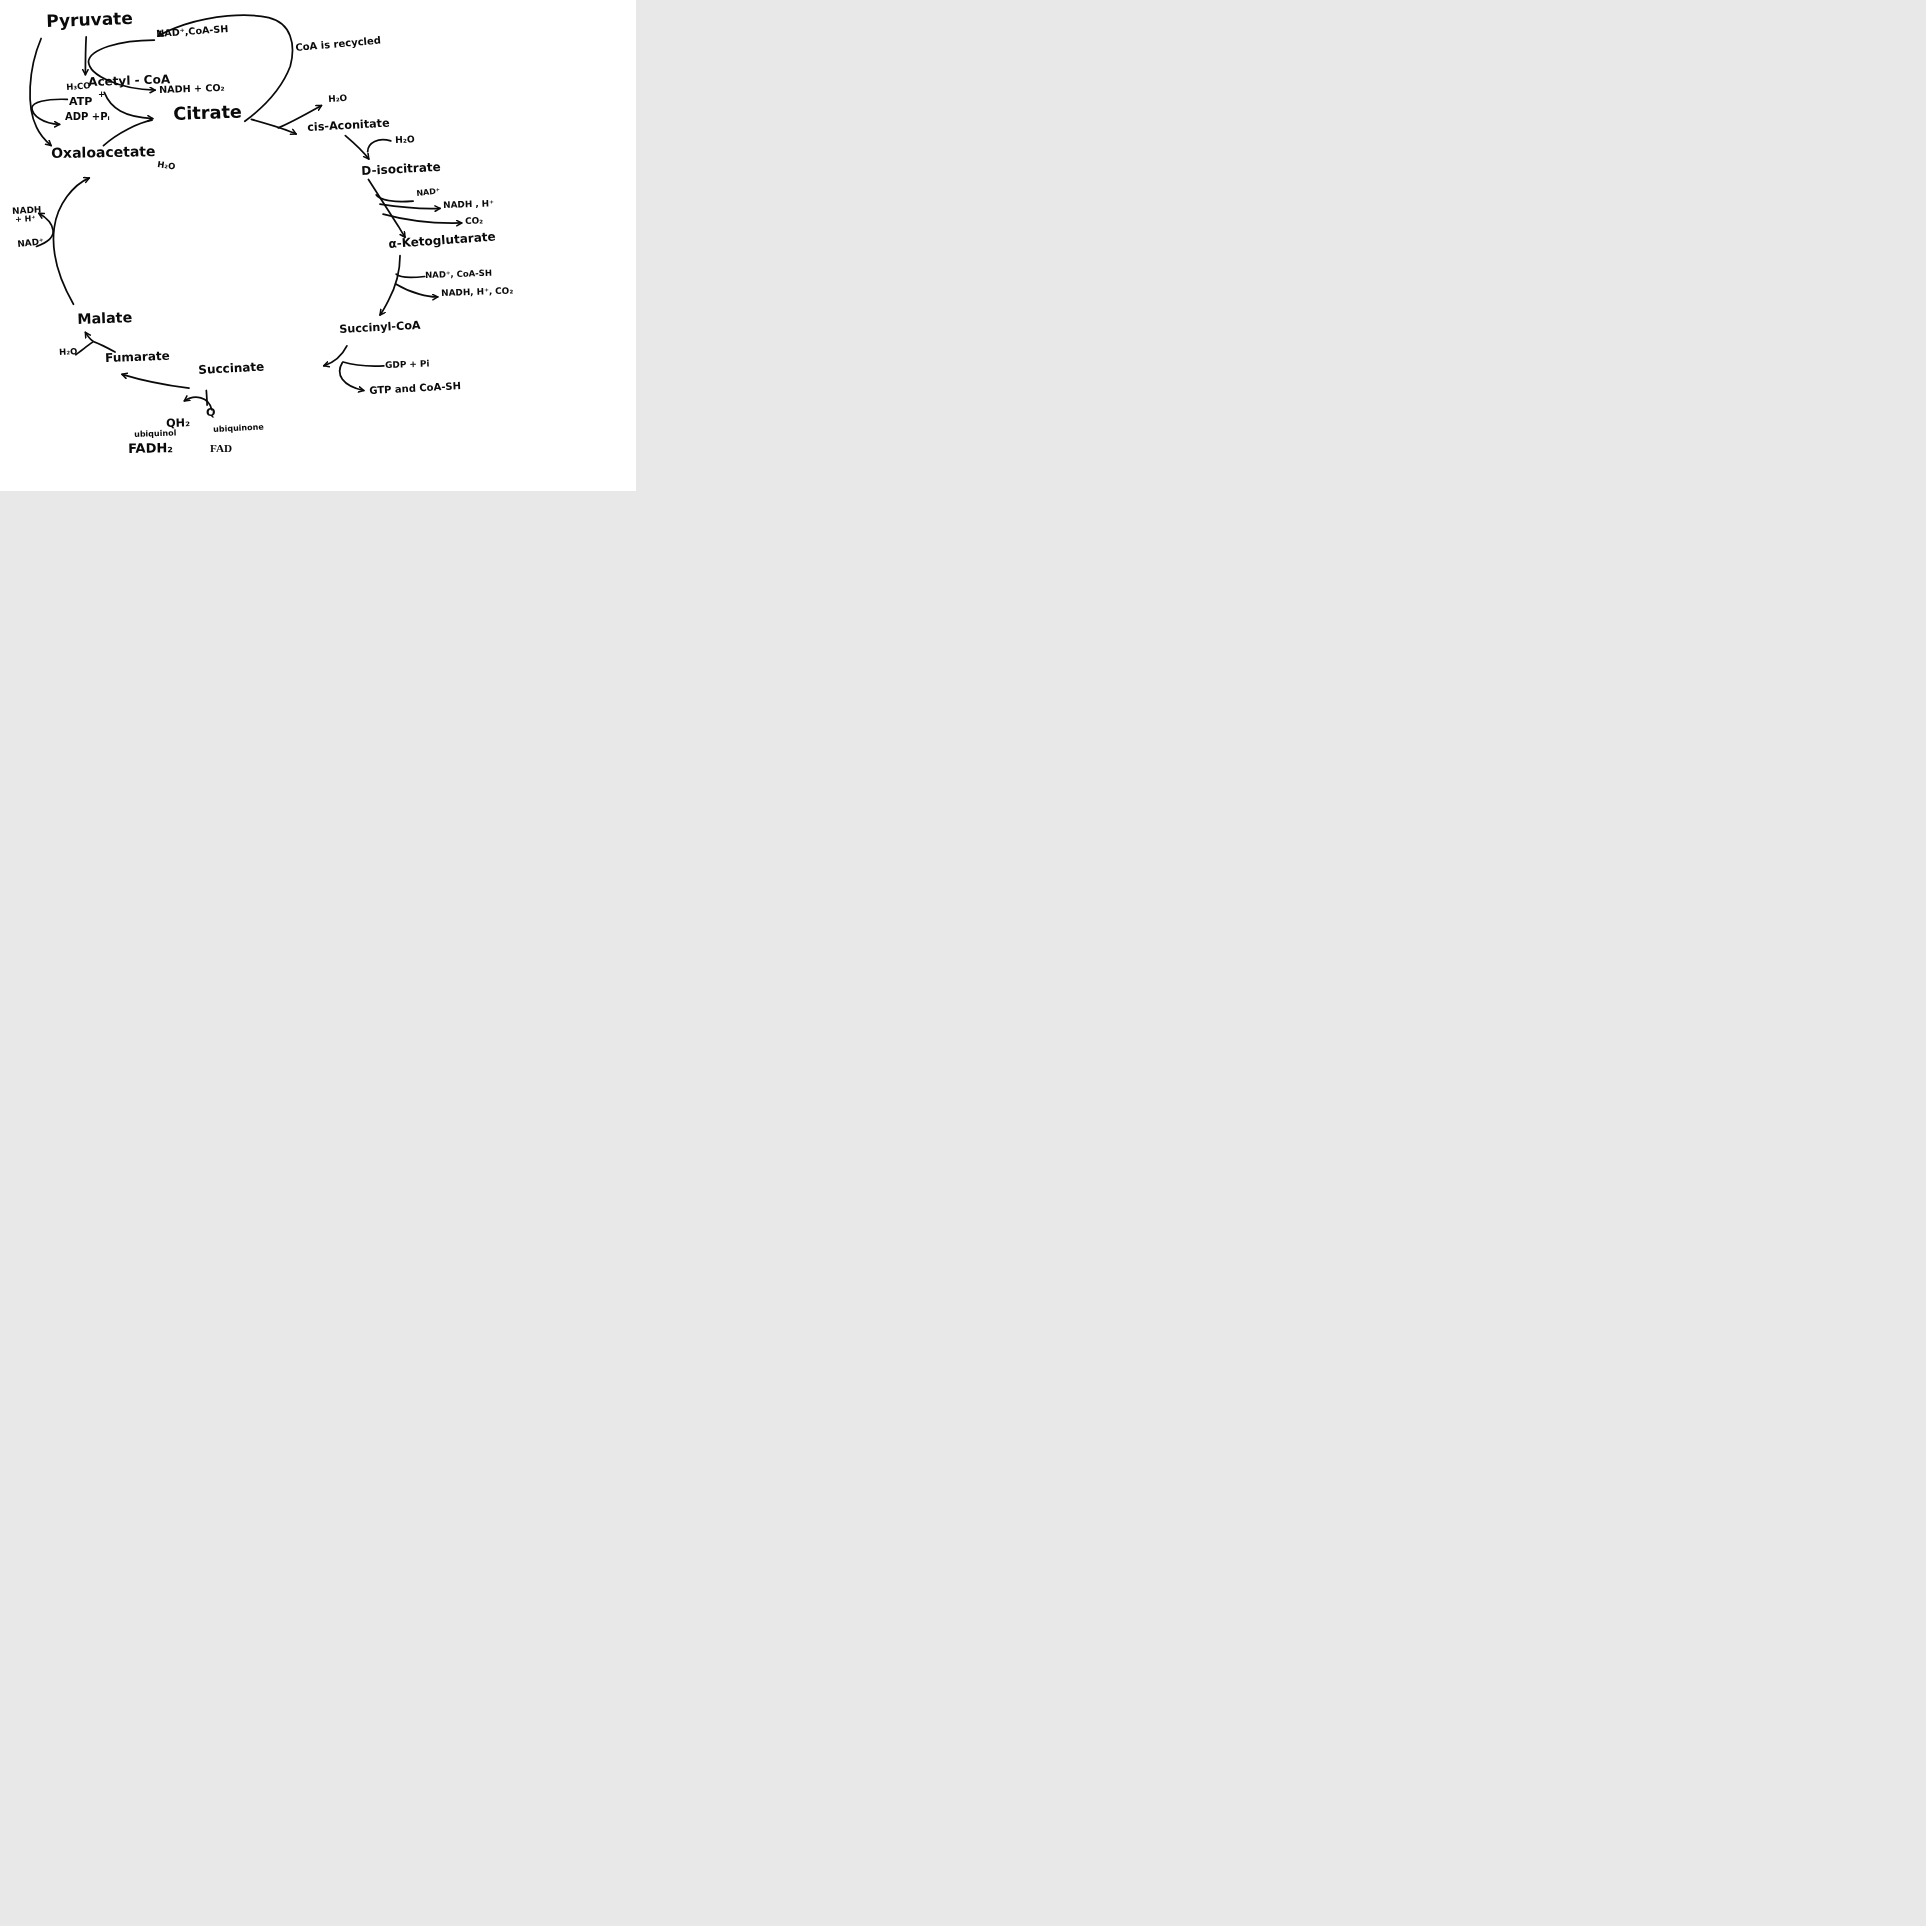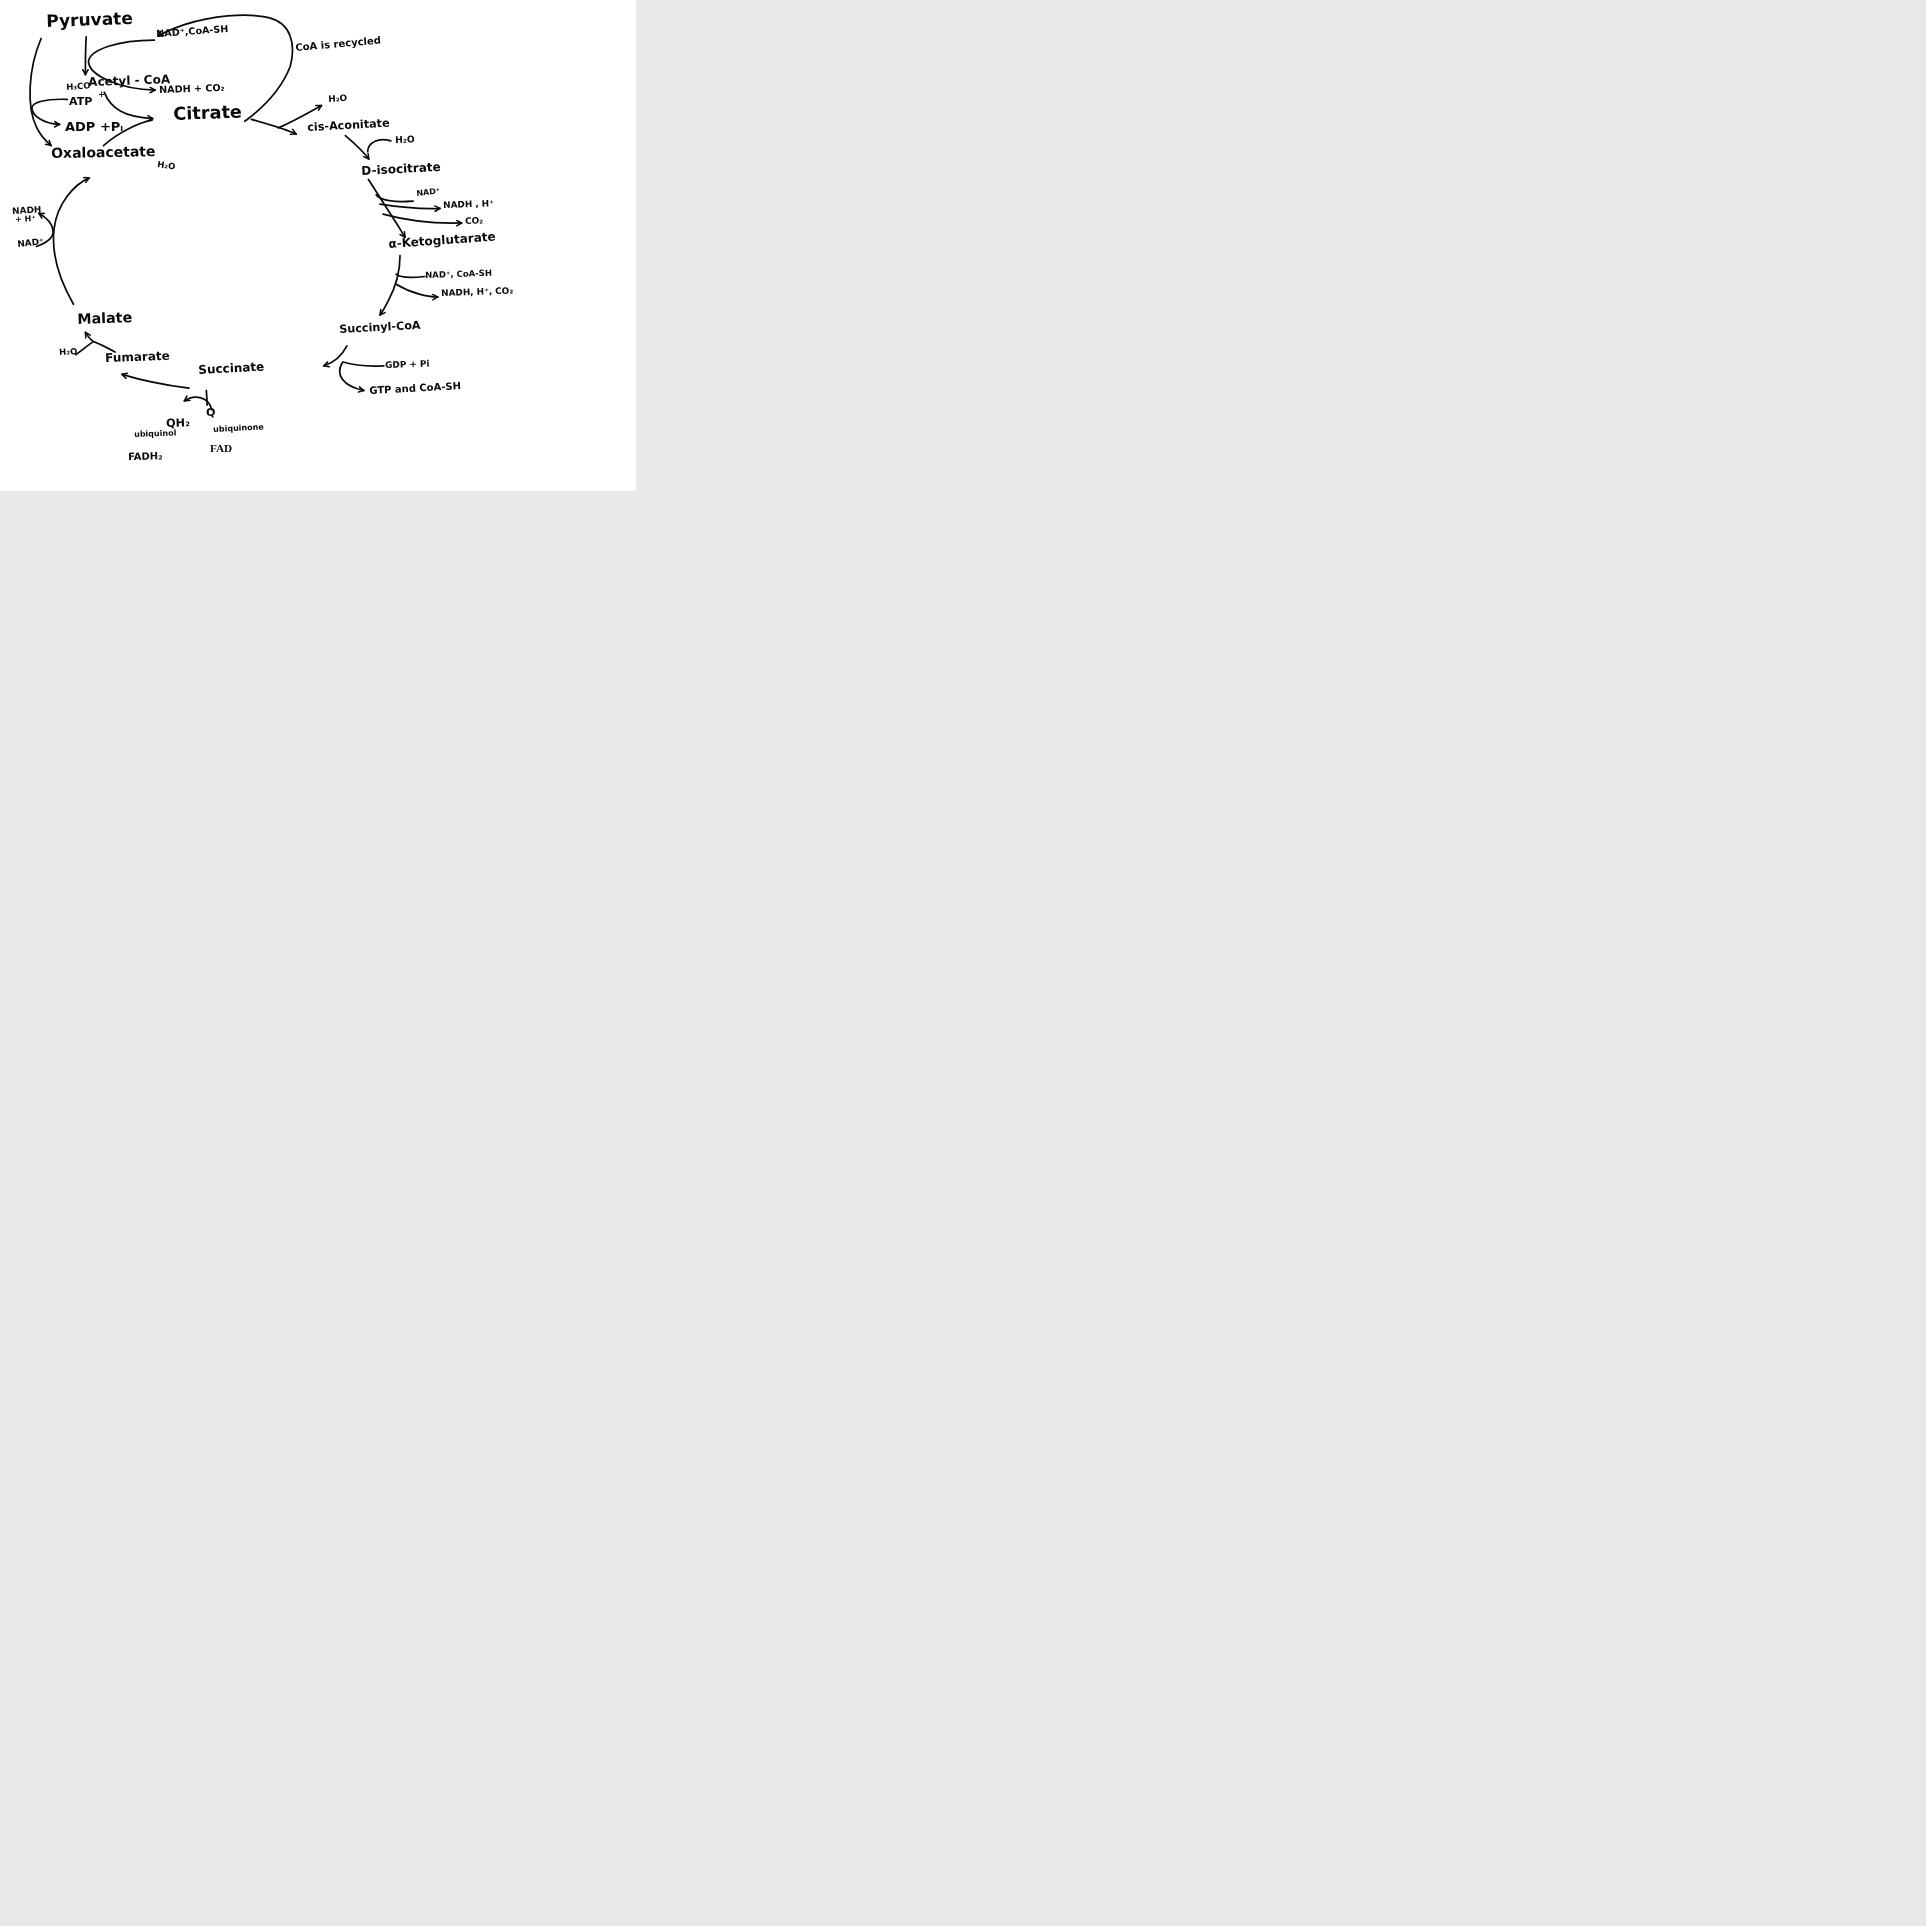--- a/index.html
+++ b/index.html
@@ -75,41 +75,41 @@
   <div class="lbl" style="left:105px;top:352px;font-size:12px;transform:rotate(-2deg);">Fumarate</div>
   <div class="lbl" style="left:77px;top:312px;font-size:14.3px;transform:rotate(-2deg);">Malate</div>
   <div class="lbl" style="left:51px;top:146px;font-size:14px;transform:rotate(-1deg);">Oxaloacetate</div>
 
   <div class="lbl" style="left:156px;top:28.5px;font-size:9.6px;transform:rotate(-4deg);">NAD⁺,CoA-SH</div>
   <div class="lbl" style="left:159px;top:85px;font-size:9.6px;transform:rotate(-2deg);">NADH + CO₂</div>
 
   <div class="lbl" style="left:66px;top:83px;font-size:8.5px;transform:rotate(-4deg);">H₃CO⁻</div>
   <div class="lbl" style="left:98px;top:90px;font-size:8.5px;">+</div>
   <div class="lbl" style="left:69px;top:96px;font-size:11px;">ATP</div>
-  <div class="lbl" style="left:65px;top:120px;font-size:13px;">ADP +Pᵢ</div>
+  <div class="lbl" style="left:65px;top:112px;font-size:10px;">ADP +Pᵢ</div>
 
   <div class="lbl" style="left:158px;top:160px;font-size:8.5px;transform:rotate(8deg);">H₂O</div>
   <div class="lbl" style="left:328px;top:95px;font-size:8.9px;transform:rotate(-4deg);">H₂O</div>
   <div class="lbl" style="left:395px;top:135px;font-size:9.2px;transform:rotate(-2deg);">H₂O</div>
 
   <div class="lbl" style="left:416px;top:190px;font-size:8px;transform:rotate(-6deg);">NAD⁺</div>
   <div class="lbl" style="left:443px;top:201px;font-size:8.9px;transform:rotate(-2deg);">NADH ,  H⁺</div>
   <div class="lbl" style="left:465px;top:217px;font-size:8.9px;transform:rotate(-2deg);">CO₂</div>
 
   <div class="lbl" style="left:425px;top:271px;font-size:8.5px;transform:rotate(-2deg);">NAD⁺, CoA-SH</div>
   <div class="lbl" style="left:441px;top:289px;font-size:8.9px;transform:rotate(-2deg);">NADH, H⁺, CO₂</div>
 
   <div class="lbl" style="left:385px;top:361px;font-size:8.9px;transform:rotate(-2deg);">GDP + Pi</div>
   <div class="lbl" style="left:369px;top:386px;font-size:10px;transform:rotate(-3deg);">GTP and CoA-SH</div>
 
   <div class="lbl" style="left:166px;top:418px;font-size:11.2px;transform:rotate(-2deg);">QH₂</div>
   <div class="lbl" style="left:206px;top:407px;font-size:11.2px;">Q</div>
   <div class="lbl" style="left:134px;top:431px;font-size:8px;transform:rotate(-2deg);">ubiquinol</div>
   <div class="lbl" style="left:213px;top:426px;font-size:8px;transform:rotate(-3deg);">ubiquinone</div>
-  <div class="lbl" style="left:128px;top:452px;font-size:10px;transform:rotate(-1deg);">FADH₂</div>
+  <div class="lbl" style="left:128px;top:442px;font-size:13px;transform:rotate(-1deg);">FADH₂</div>
   <div class="lbl" style="left:210px;top:443px;font-size:11.2px;font-family:Liberation Serif, serif;">FAD</div>
 
   <div class="lbl" style="left:59px;top:348px;font-size:8.5px;transform:rotate(-3deg);">H₂O</div>
 
   <div class="lbl" style="left:12.3px;top:207px;font-size:8.9px;transform:rotate(-3deg);">NADH</div>
   <div class="lbl" style="left:14.6px;top:216px;font-size:8px;transform:rotate(-3deg);">+ H⁺</div>
   <div class="lbl" style="left:17px;top:240px;font-size:8.9px;transform:rotate(-6deg);">NAD⁺</div>
 
   <div class="lbl" style="left:295px;top:43px;font-size:10px;transform:rotate(-5deg);">CoA is recycled</div>
 

